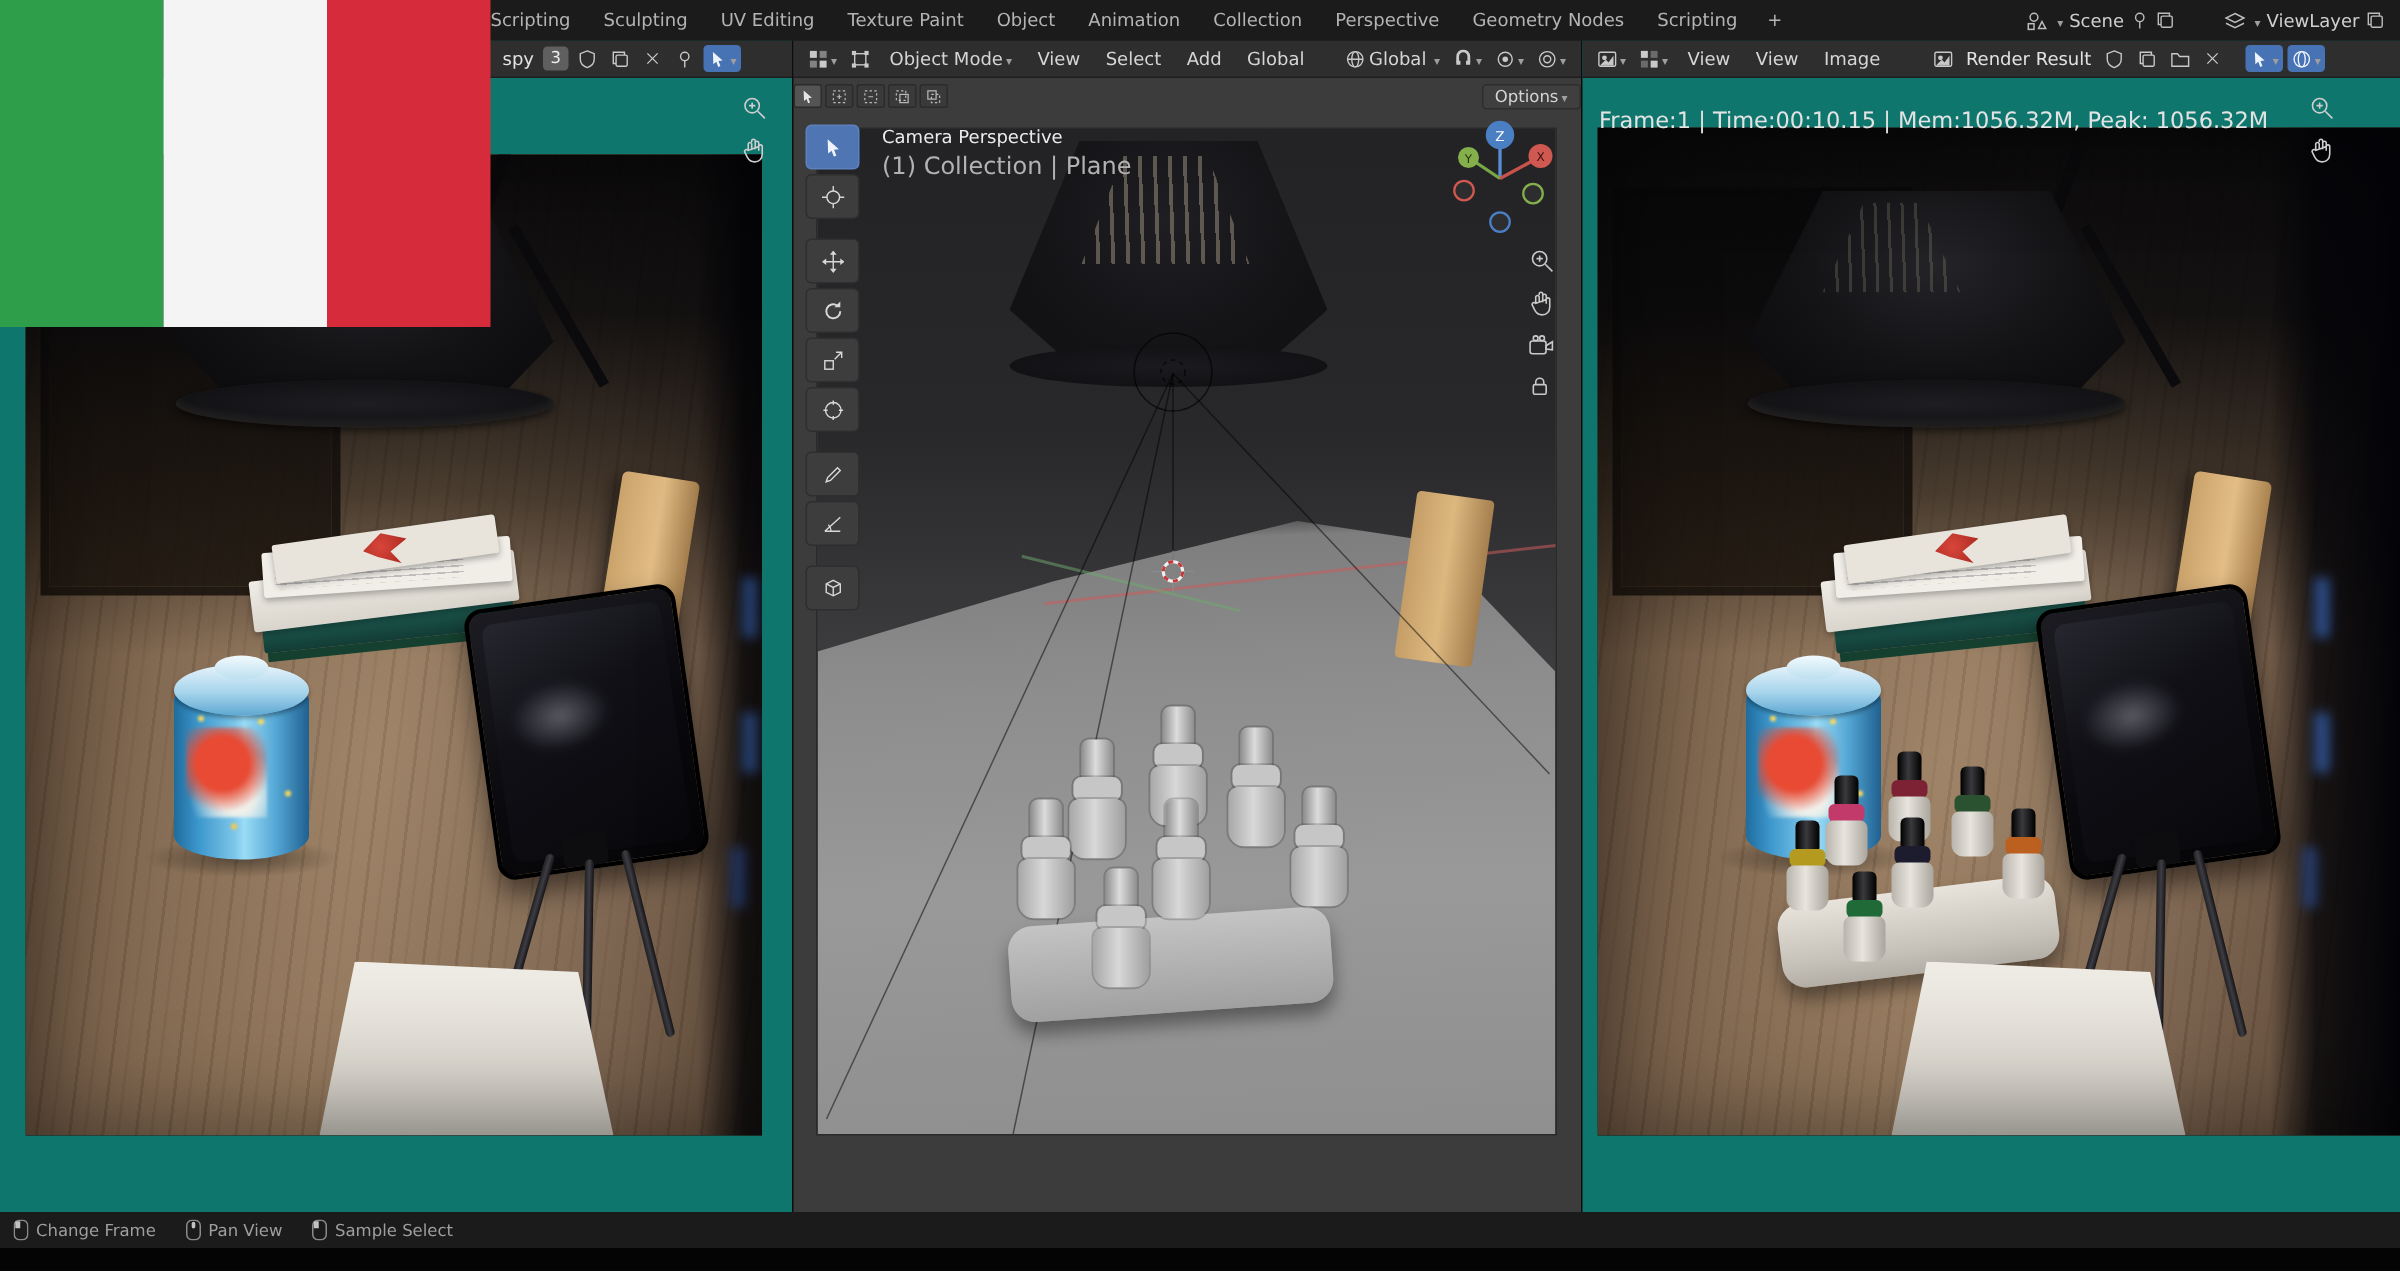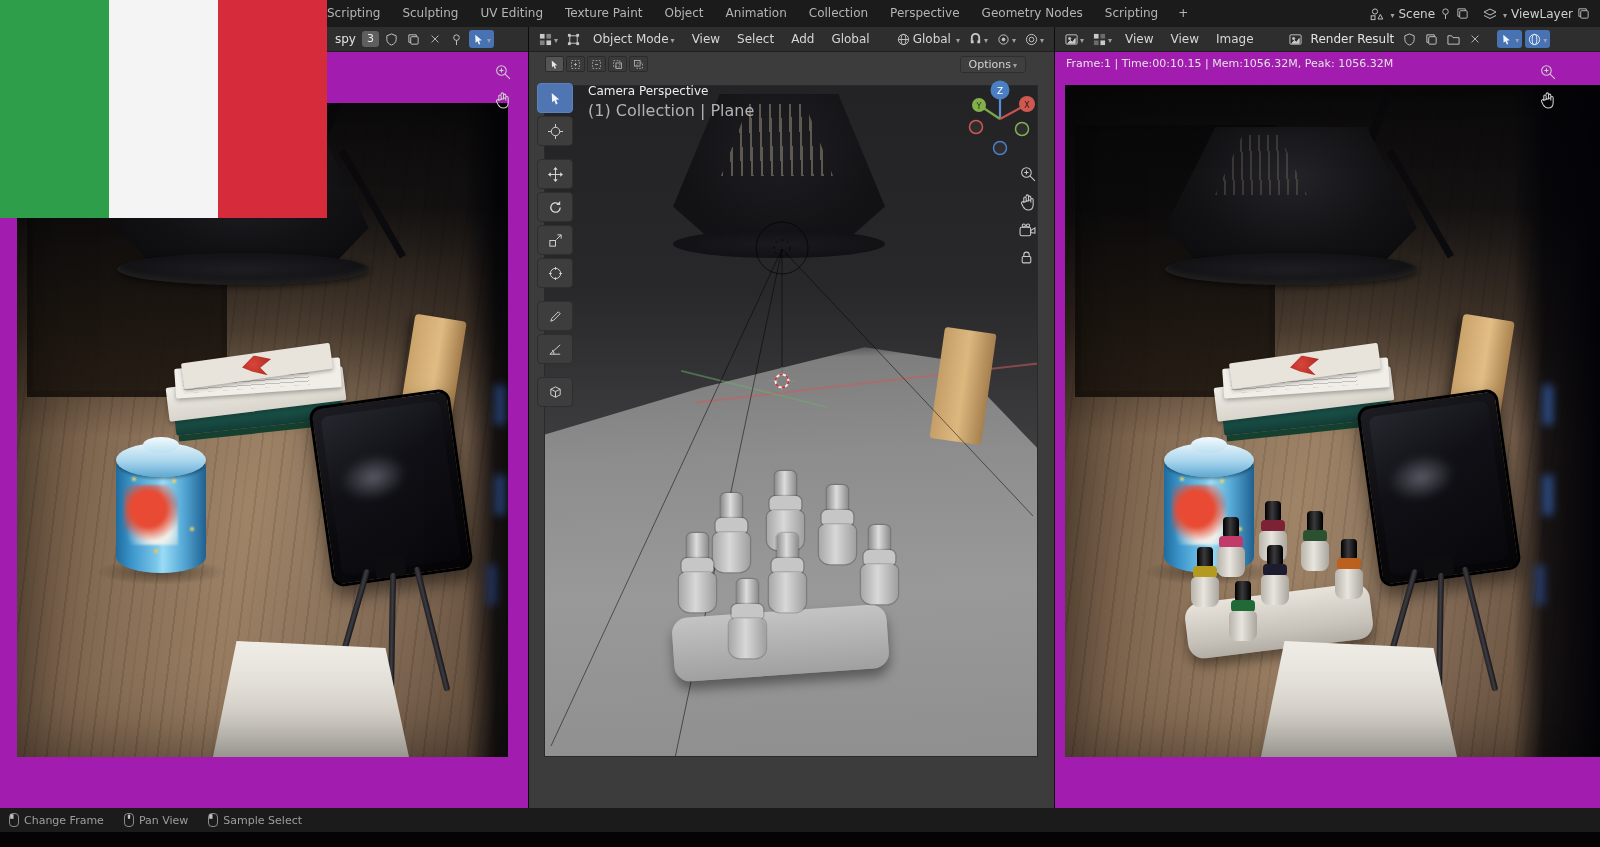--- a/index.html
+++ b/index.html
@@ -8,42 +8,42 @@
   .window{position:relative;width:1600px;height:847px;background:#101010;overflow:hidden}
   svg{display:block}
   .chev::after{content:"▾";font-size:8px;color:#9f9f9f;margin-left:2px}
 
   
   .topbar{position:absolute;left:0;top:0;width:1600px;height:27px;background:#1b1b1b;
     display:flex;align-items:center;font-size:12px;color:#bdbdbd;z-index:10}
   .tabs{display:flex;margin-left:316px;align-items:center;height:100%}
   .tab{padding:0 11px;line-height:27px;color:#b4b4b4;cursor:default;white-space:nowrap}
   .tab-add{padding:0 9px;color:#b4b4b4}
-  .topbar-right{margin-left:auto;display:flex;align-items:center;gap:0;padding-right:10px;color:#cfcfcf}
+  .topbar-right{margin-left:auto;display:flex;align-items:center;gap:19px;padding-right:10px;color:#cfcfcf}
   .tb-group{display:flex;align-items:center;gap:4px;margin-left:14px}
   .hic{color:#bdbdbd;display:inline-flex;align-items:center}
 
   
-  .panel{position:absolute;top:27px;height:781px;background:#a21caf;overflow:hidden}
+  .panel{position:absolute;top:27px;height:781px;background:#0f766e;overflow:hidden}
   .p-left{left:0;width:528px}
   .p-mid{left:528px;width:526px;background:#3c3c3c;border-left:1px solid #0c0c0c}
   .p-right{left:1054px;width:546px;border-left:1px solid #0c0c0c}
   .ed-header{position:absolute;left:0;top:0;right:0;height:25px;background:#2e2e2e;
     border-bottom:1px solid #1f1f1f;display:flex;align-items:center;font-size:12px;
     color:#d6d6d6;gap:3px;padding:0 7px;z-index:6}
   .menu{padding:2px 7px;border-radius:3px;white-space:nowrap}
   .hname{color:#e2e2e2;padding:0 3px}
   .chip{background:#5f5f5f;color:#ededed;font-size:11px;border-radius:3px;padding:0 5px;line-height:16px}
   .hbtn{display:inline-flex;align-items:center;padding:2px 3px;border-radius:3px}
   .act-blue{background:#4772b3;color:#eaf1fb}
   .spacer{flex:1}
 
   
-  .tool-settings{position:absolute;left:0;top:27px;right:12px;height:20px;z-index:5;
-    display:flex;align-items:center;padding:0 16px}
+  .tool-settings{position:absolute;left:0;top:27px;right:0;height:20px;z-index:5;
+    display:flex;align-items:center;padding:0 0}
   .tsl{display:flex;gap:2px}
   .tsl .tsb{width:19px;height:16px;background:#3a3a3a;border:1px solid #2b2b2b;border-radius:2px;
     display:flex;align-items:center;justify-content:center}
   .tsl .tsb.on{background:#545454}
   .options-btn{margin-left:auto;background:#3f3f3f;border:1px solid #2e2e2e;border-radius:3px;
     color:#d4d4d4;font-size:11px;padding:1px 8px;display:flex;align-items:center}
   .vp-toolbar{position:absolute;left:8px;top:56px;display:flex;flex-direction:column;gap:3px;z-index:5}
   .tool{width:36px;height:30px;background:#3d3d3d;border:1px solid #2e2e2e;border-radius:4px;
     display:flex;align-items:center;justify-content:center}
   .tool.active{background:#4f76b3;border-color:#5b82bd}
@@ -172,21 +172,21 @@
   .inkset.vp{left:130px;top:385px;width:240px;height:215px}
   .vp .tray{left:-2px;top:140px;width:215px;height:64px;transform:rotate(-4deg);
     background:linear-gradient(180deg,#c4c4c4,#a0a0a0)}
   .vp .bottle{transform:scale(1.32);transform-origin:top left}
   .vp .b-cap{background:linear-gradient(90deg,#8e8e8e,#dcdcdc 45%,#8e8e8e)}
   .vp .b-ring{background:#c6c6c6}
   .vp .b-body{background:linear-gradient(90deg,#a8a8a8,#d8d8d8 45%,#a0a0a0)}
   .vp .b-cap,.vp .b-ring,.vp .b-body{box-shadow:0 0 0 1px rgba(0,0,0,.18)}
 
   
-  .render-stats{position:absolute;left:11px;top:30px;font-size:11px;color:#e3e3e3;z-index:5;white-space:nowrap}
+  .render-stats{position:absolute;left:11px;top:44px;font-size:15px;color:#e3e3e3;z-index:5;white-space:nowrap}
 
   
   .statusbar{position:absolute;left:0;top:808px;width:1600px;height:24px;background:#1b1b1b;
     display:flex;align-items:center;font-size:11px;color:#9e9e9e;padding:0 9px;gap:20px;z-index:10}
   .hint{display:flex;align-items:center;gap:5px}
   .sb-right{margin-left:auto;color:#8f8f8f;white-space:nowrap}
   .bottom-strip{position:absolute;left:0;top:832px;width:1600px;height:15px;background:#040404;z-index:10}
 
   
   .flag{position:absolute;left:0;top:0;width:327px;height:218px;display:flex;z-index:60}

